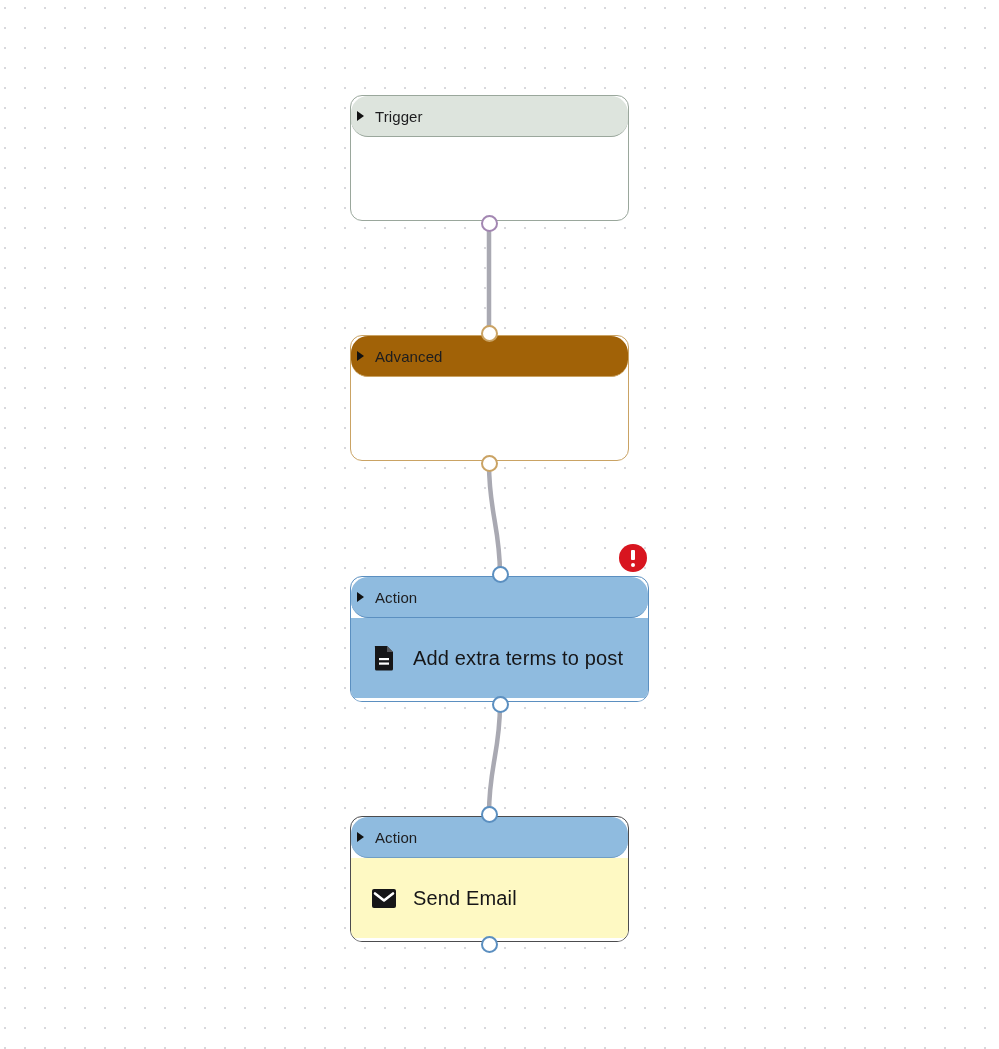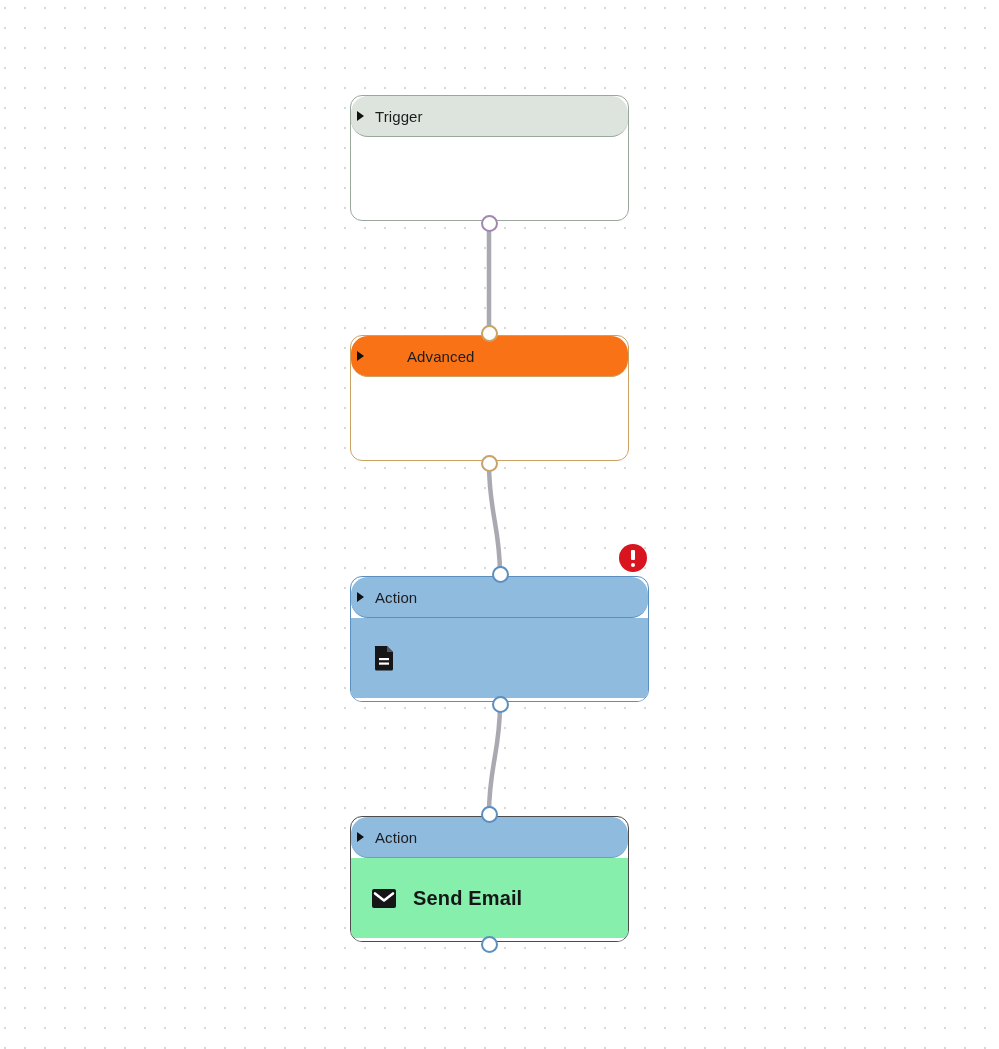--- a/index.html
+++ b/index.html
@@ -103,34 +103,34 @@
   
   .node.trigger {
     border: 1.6px solid #9aa79c;
   }
   .node.trigger .node-head { background: #dde4dd; border-bottom: 1.4px solid #9aa79c; }
   .node.trigger .node-body { background: #dde4dd; }
 
   .node.advanced {
     border: 1.6px solid #caa364;
   }
-  .node.advanced .node-head { background: #f97316; border-bottom: 1.4px solid #caa364; gap: 32px; }
+  .node.advanced .node-head { background: #a16207; border-bottom: 1.4px solid #caa364; }
   .node.advanced .node-body { background: #f6dcab; }
 
   .node.action {
     border: 1.6px solid #5b8fc0;
   }
   .node.action .node-head { background: #8fbbdf; border-bottom: 1.4px solid #5b8fc0; }
   .node.action .node-body { background: #8fbbdf; }
 
   .node.action-dark {
     border: 1.6px solid #4c4c4e;
   }
   .node.action-dark .node-head { background: #8fbbdf; border-bottom: 1.4px solid #6f9ec4; }
-  .node.action-dark .node-body { background: #86efac; font-weight: bold; }
+  .node.action-dark .node-body { background: #fef9c3; }
   .node.action-dark .node-foot { border-top: 0; }
 
   
   .port {
     position: absolute;
     width: 17px;
     height: 17px;
     border-radius: 50%;
     background: #ffffff;
     box-sizing: border-box;
@@ -216,20 +216,21 @@
     </div>
     <div class="node-body">
       <span class="node-icon">
         <svg width="22" height="26" viewBox="0 0 22 26" aria-hidden="true">
           <path d="M2 1 h12 l6 6 v17 a1.5 1.5 0 0 1 -1.5 1.5 h-15 A1.5 1.5 0 0 1 2 24 V2.5 A1.5 1.5 0 0 1 2 1 Z" fill="#161618"></path>
           <path d="M14 1 v6 h6 Z" fill="#55555a"></path>
           <rect x="6" y="13" width="10" height="2.2" fill="#ffffff"></rect>
           <rect x="6" y="17.5" width="10" height="2.2" fill="#ffffff"></rect>
         </svg>
       </span>
+      <span class="node-title">Add extra terms to post</span>
     </div>
     <div class="node-foot">
       
     </div>
   </div>
   <div class="port blue" style="left:492px; top:566px;"></div>
   <div class="port blue" style="left:492px; top:696px;"></div>
   <div class="error-badge" style="left:619px; top:544px;">
     <span class="bang"></span>
   </div>

